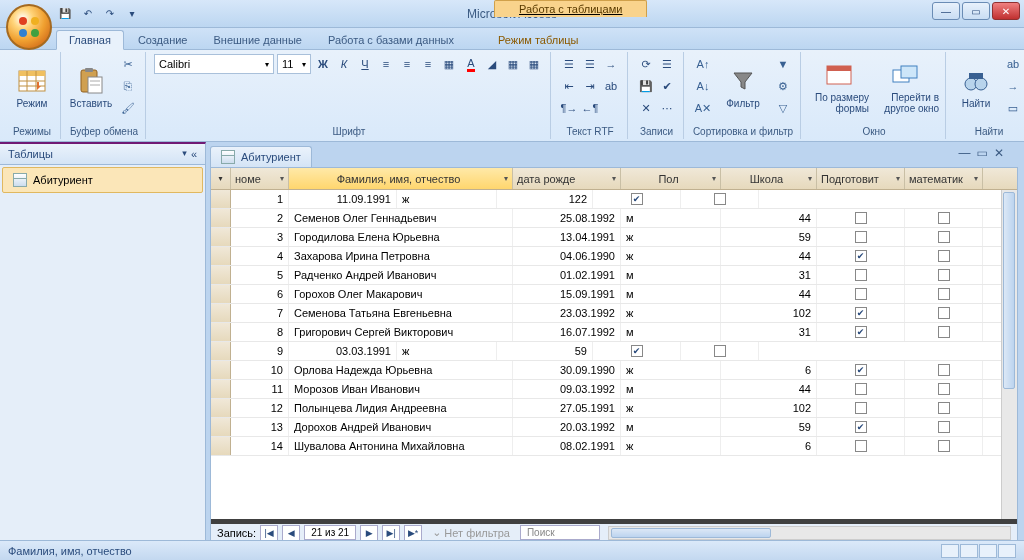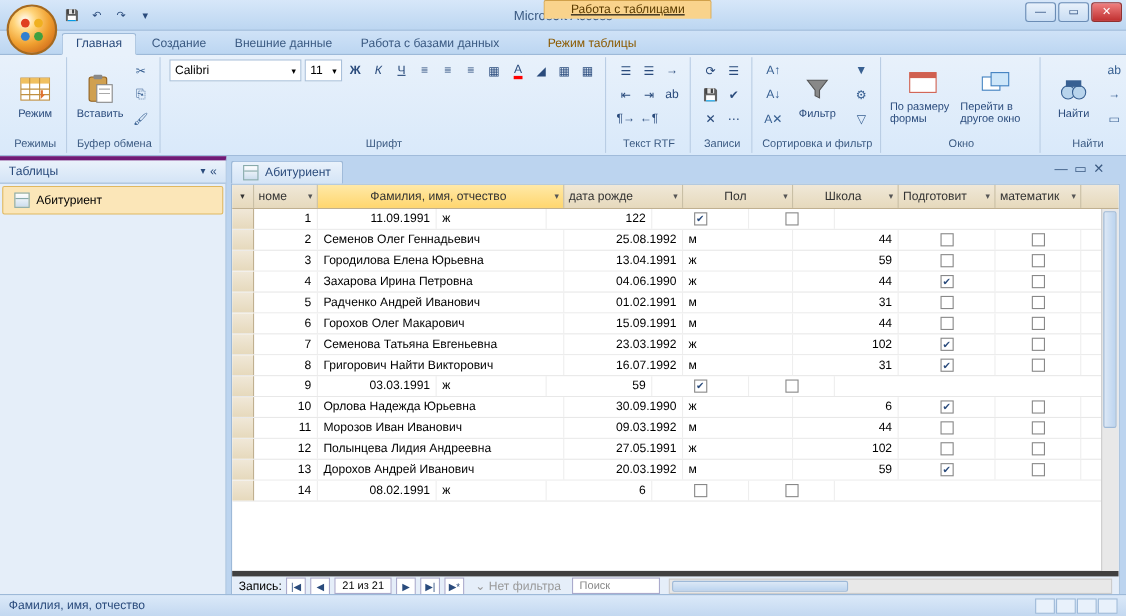--- a/index.html
+++ b/index.html
@@ -23,31 +23,31 @@
 .ribbon-tab { padding: 3px 12px 3px; color: #3b5a82; font-size: 11px; cursor: default; border-top-left-radius: 3px; border-top-right-radius: 3px; }
 .ribbon-tab.active { background: #e8f1fb; border: 1px solid #9db9d8; border-bottom: 1px solid #e8f1fb; margin-bottom: -1px; color: #2a4b7c; }
 .ribbon-tab.ctx { color: #8b5a00; }
 
 .ribbon { height: 92px; background: linear-gradient(#e8f1fb, #d9e9fa); border-bottom: 1px solid #9db9d8; display: flex; padding: 2px 4px; gap: 2px; }
 .rgroup { border-right: 1px solid #b9cde4; padding: 2px 6px 0 6px; display: flex; flex-direction: column; justify-content: space-between; }
 .rgroup-label { text-align: center; font-size: 10px; color: #3b5a82; padding: 1px 0 2px; }
 .rgroup-body { display: flex; gap: 4px; align-items: flex-start; flex: 1; }
 .bigbtn { display: flex; flex-direction: column; align-items: center; justify-content: center; width: 44px; height: 66px; gap: 2px; border-radius: 3px; }
 .bigbtn .icon { width: 30px; height: 30px; display: flex; align-items: center; justify-content: center; }
-.bigbtn .lbl { font-size: 10px; color: #2a4b7c; text-align: left; line-height: 1.1; }
+.bigbtn .lbl { font-size: 10px; color: #2a4b7c; text-align: right; line-height: 1.1; }
 .smallbtns { display: flex; flex-direction: column; gap: 2px; }
 .sbtn { width: 22px; height: 20px; display: flex; align-items: center; justify-content: center; font-size: 11px; color: #386092; border-radius: 2px; }
 .font-row { display: flex; gap: 3px; align-items: center; }
 .font-combo { border: 1px solid #a9c0da; background: #fff; height: 20px; padding: 0 4px; display: flex; align-items: center; font-size: 11px; min-width: 120px; justify-content: space-between; }
 .font-size { min-width: 34px; }
 .btnrow { display: flex; gap: 1px; }
 .tinybtn { width: 20px; height: 20px; display: flex; align-items: center; justify-content: center; font-size: 11px; color: #2a4b7c; }
 
 .workspace { display: flex; height: 400px; background: #bcd4ef; }
-.navpane { width: 206px; background: #e5eef9; border-right: 1px solid #9db9d8; border-top: 4px solid #701a75; }
+.navpane { width: 206px; background: #e5eef9; border-right: 1px solid #9db9d8; border-top: 2px solid #701a75; }
 .navhdr { background: linear-gradient(#eaf2fb, #d4e4f6); border-bottom: 1px solid #9db9d8; padding: 4px 8px; display: flex; justify-content: space-between; align-items: center; font-size: 11px; color: #2a4b7c; }
 .navitem { padding: 5px 10px; display: flex; align-items: center; gap: 6px; background: #fbe6b8; border: 1px solid #e0b860; margin: 2px; border-radius: 2px; font-size: 11px; }
 .tbl-icon { width: 14px; height: 14px; background: linear-gradient(#fff,#cde); border: 1px solid #8aa; position: relative; }
 .tbl-icon::before { content:''; position:absolute; left:0; right:0; top:4px; height:1px; background:#8aa; }
 .doc-area { flex: 1; background: #bcd4ef; padding: 4px 6px 0 4px; display: flex; flex-direction: column; }
 .doc-tab { background: linear-gradient(#eaf2fb, #d4e4f6); border: 1px solid #9db9d8; border-bottom: none; display: inline-flex; align-items: center; gap: 6px; padding: 3px 10px; font-size: 11px; color: #2a4b7c; width: fit-content; border-radius: 3px 3px 0 0; }
 .doc-wincontrols { position:absolute; right:14px; display:flex; gap:6px; color:#3b5a82; font-size:12px; }
 .doc-header-row { position:relative; display:flex; }
 .grid-wrap { flex: 1; background: #fff; border: 1px solid #9db9d8; display: flex; flex-direction: column; overflow: hidden; }
 .grid-header { display: flex; background: linear-gradient(#f0e8d8, #e6d9bc); border-bottom: 1px solid #c0b090; height: 22px; }
@@ -485,21 +485,21 @@
               <div class="gcell chk colw-prep">
                 <div class="chkbox">✔</div>
               </div>
               <div class="gcell chk colw-math">
                 <div class="chkbox"></div>
               </div>
             </div>
             <div class="grow">
               <div class="rowsel"></div>
               <div class="gcell num colw-id">8</div>
-              <div class="gcell colw-name">Григорович Найти Викторович</div>
+              <div class="gcell colw-name">Григорович Сергей Викторович</div>
               <div class="gcell num colw-date">16.07.1992</div>
               <div class="gcell colw-sex">м</div>
               <div class="gcell num colw-school">31</div>
               <div class="gcell chk colw-prep">
                 <div class="chkbox">✔</div>
               </div>
               <div class="gcell chk colw-math">
                 <div class="chkbox"></div>
               </div>
             </div>
@@ -568,20 +568,21 @@
               <div class="gcell chk colw-prep">
                 <div class="chkbox">✔</div>
               </div>
               <div class="gcell chk colw-math">
                 <div class="chkbox"></div>
               </div>
             </div>
             <div class="grow">
               <div class="rowsel"></div>
               <div class="gcell num colw-id">14</div>
+              <div class="gcell colw-name">Шувалова Антонина Михайловна</div>
               <div class="gcell num colw-date">08.02.1991</div>
               <div class="gcell colw-sex">ж</div>
               <div class="gcell num colw-school">6</div>
               <div class="gcell chk colw-prep">
                 <div class="chkbox"></div>
               </div>
               <div class="gcell chk colw-math">
                 <div class="chkbox"></div>
               </div>
             </div>

